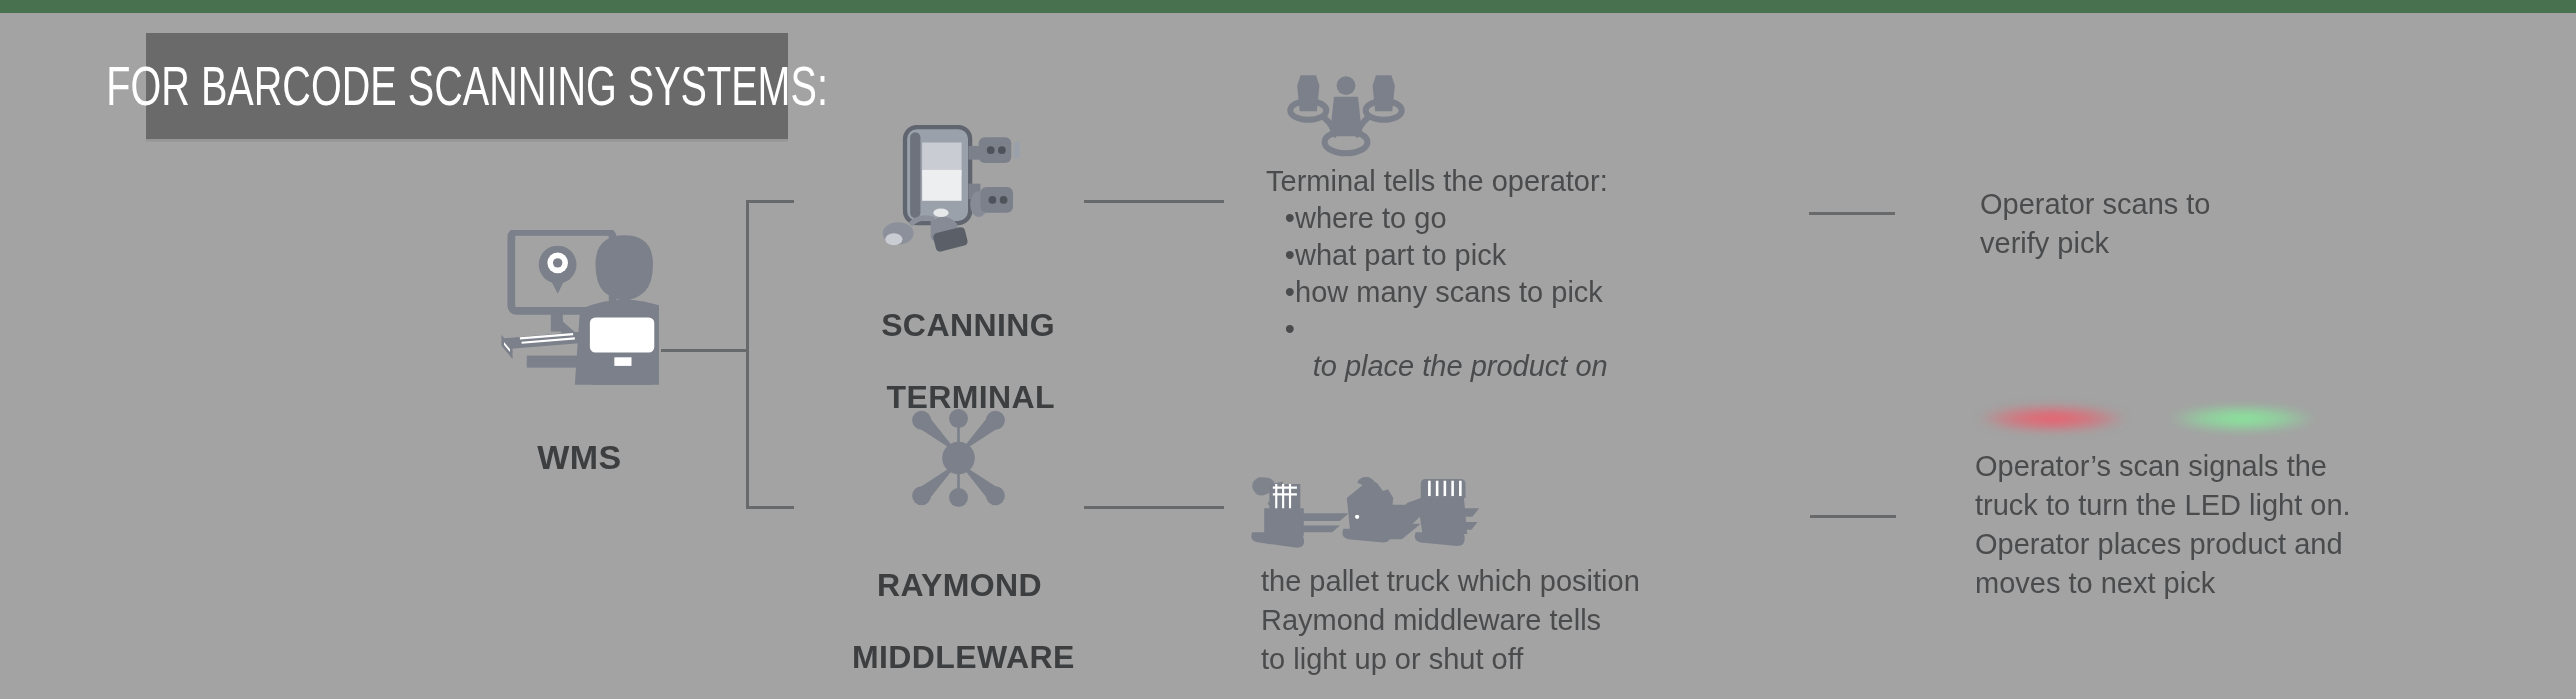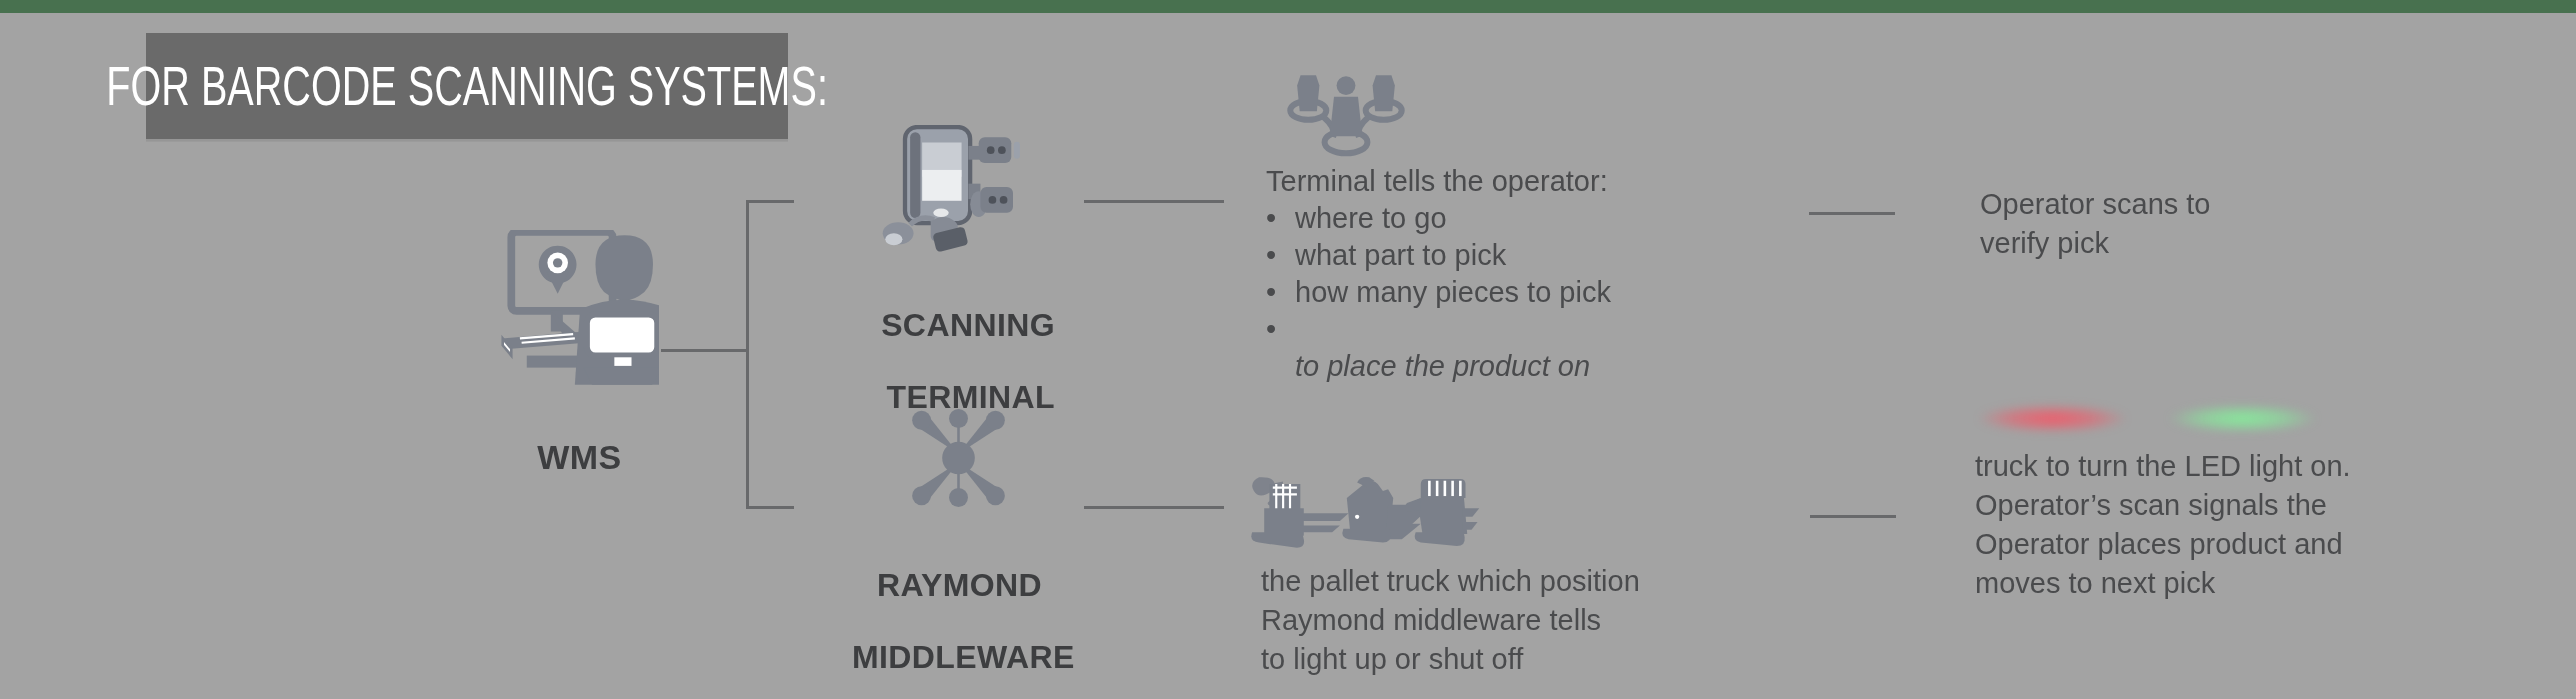--- a/index.html
+++ b/index.html
@@ -30,21 +30,21 @@
   
   .biglabel{
     position:absolute;color:var(--labelDark,#3D3E40);
     font-weight:bold;font-size:32px;line-height:36px;
     text-align:center;white-space:pre-line;letter-spacing:0.4px;
   }
   .wms-label{font-size:34px;}
   
   .note{position:absolute;color:var(--bodyText,#4A4B4D);font-size:29px;line-height:39px;}
   .note .line{white-space:nowrap;}
-  .tlist{position:absolute;color:var(--bodyText,#4A4B4D);font-size:29px;line-height:37px;}
+  .tlist{position:absolute;color:var(--bodyText,#4A4B4D);font-size:29px;line-height:37px;text-align:right;}
   .tlist .row{display:flex;white-space:nowrap;}
   .tlist .dot{width:29px;flex:0 0 29px;}
   .tlist .cont{margin-left:29px;white-space:nowrap;font-style:italic;}
   
   .icon{position:absolute;}
   
   .led{position:absolute;width:151px;height:29px;border-radius:50%;filter:blur(4.3px);}
   .led-red{background:radial-gradient(closest-side, rgba(240,90,105,0.95) 0%, rgba(240,90,105,0.55) 55%, rgba(240,90,105,0) 100%);}
   .led-green{background:radial-gradient(closest-side, rgba(134,236,155,0.95) 0%, rgba(134,236,155,0.55) 55%, rgba(134,236,155,0) 100%);}
 </style>
@@ -154,21 +154,21 @@
     <div class="row">
       <span class="dot">•</span>
       <span>where to go</span>
     </div>
     <div class="row">
       <span class="dot">•</span>
       <span>what part to pick</span>
     </div>
     <div class="row">
       <span class="dot">•</span>
-      <span>how many pieces to pick</span>
+      <span>how many scans to pick</span>
     </div>
     <div class="row">
       <span class="dot">•</span>
     </div>
     <div class="cont">to place the product on</div>
   </div>
 
   <div class="hline" style="left:1809px;top:212px;width:86px;"></div>
 
   <div class="note" style="left:1980px;top:185px;">
@@ -233,20 +233,20 @@
     <div class="line">Raymond middleware tells</div>
     <div class="line">to light up or shut off</div>
   </div>
 
   <div class="hline" style="left:1810px;top:515px;width:86px;"></div>
 
   <div class="led led-red" style="left:1977px;top:404px;"></div>
   <div class="led led-green" style="left:2167px;top:404px;"></div>
 
   <div class="note" style="left:1975px;top:447px;">
+    <div class="line">Operator’s scan signals the</div>
     <div class="line">truck to turn the LED light on.</div>
-    <div class="line">Operator’s scan signals the</div>
     <div class="line">Operator places product and</div>
     <div class="line">moves to next pick</div>
   </div>
 
 </div>
 
 
 </body></html>

